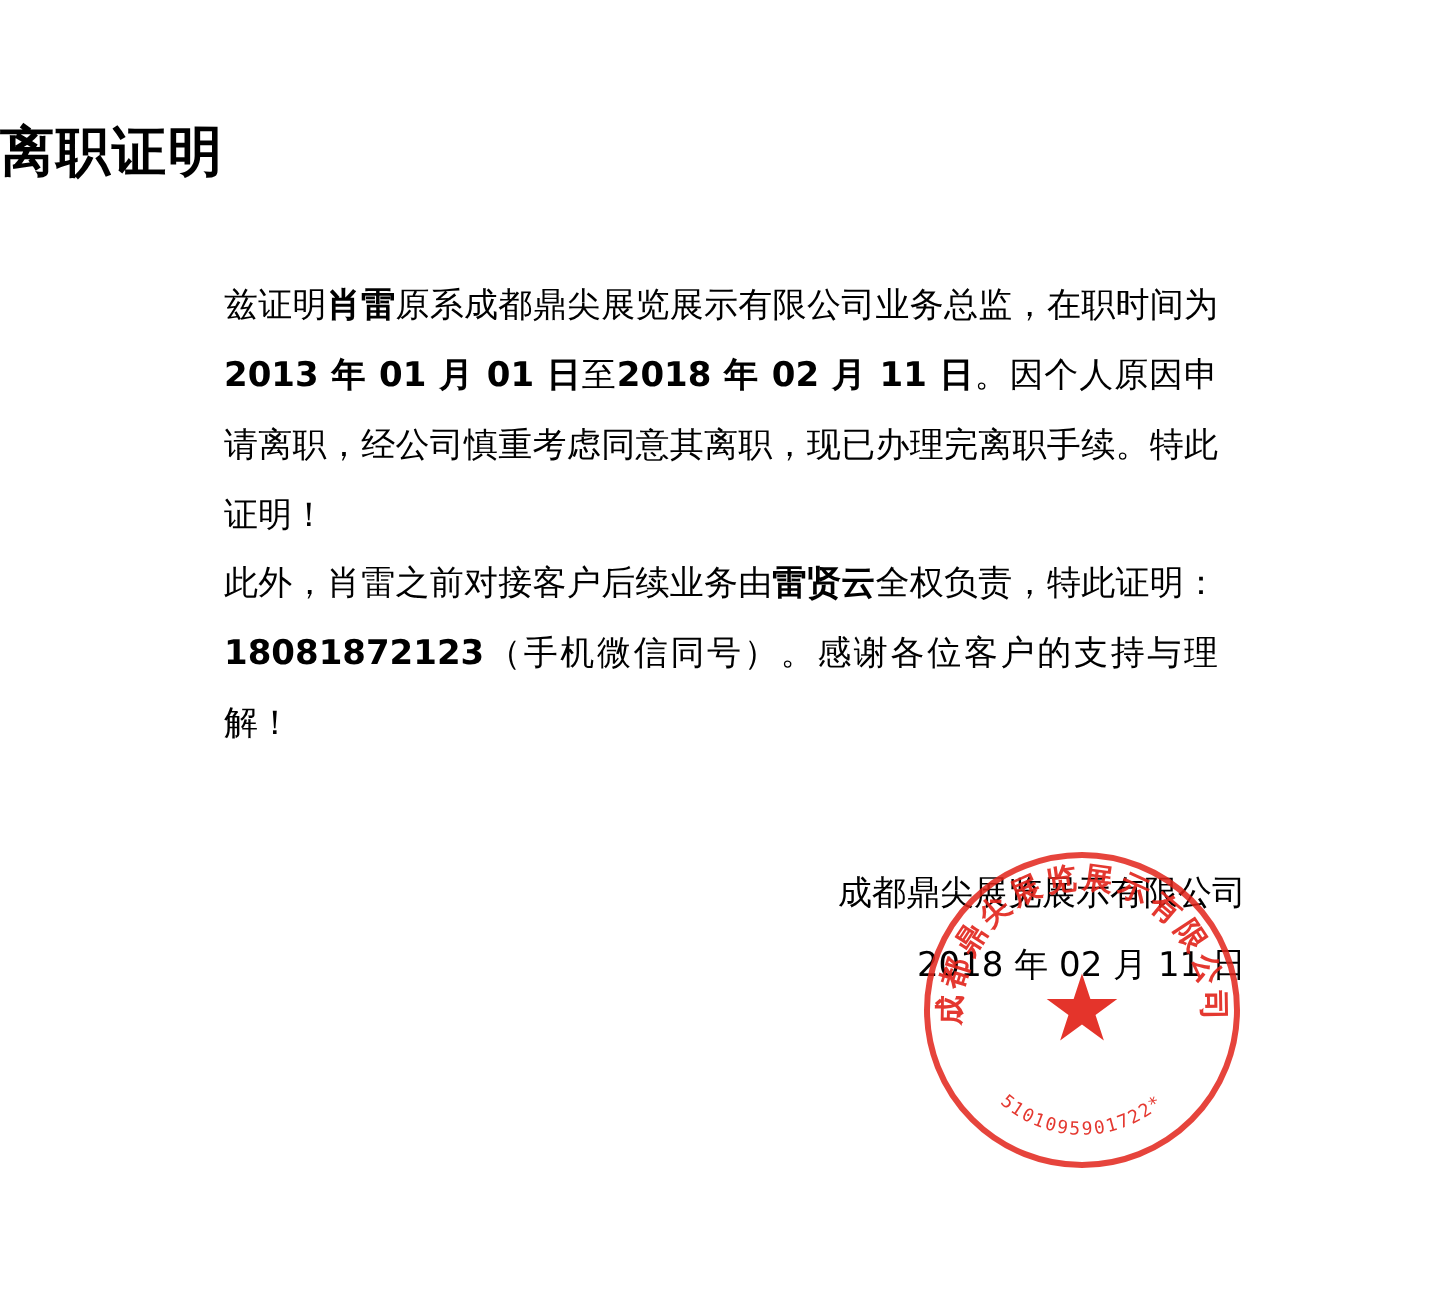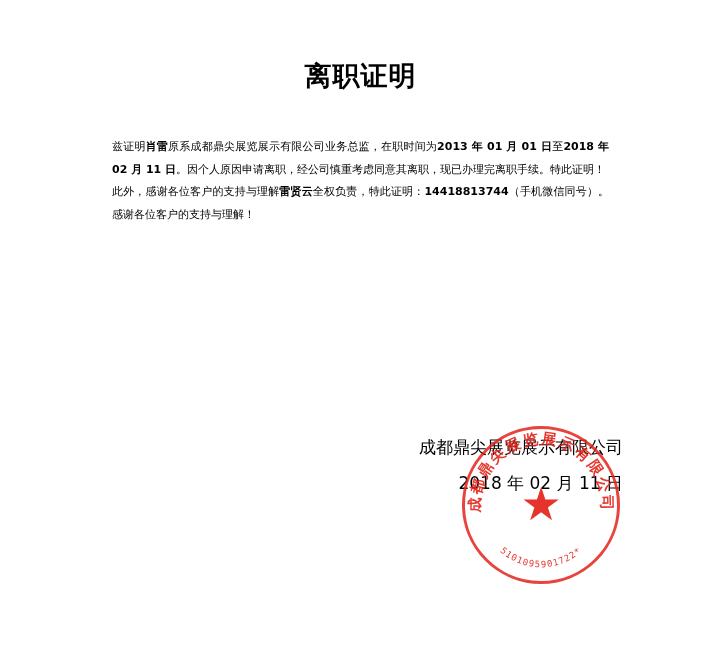--- a/index.html
+++ b/index.html
@@ -14,30 +14,29 @@
     color: #000000;
     position: relative;
     overflow: hidden;
   }
   .page {
     position: relative;
     width: 721px;
     height: 650px;
   }
   .doc-title {
-    text-align: center;
     font-size: 27px;
     font-weight: bold;
     letter-spacing: 1px;
     margin-top: 58px;
     font-family: "DejaVu Sans", "Liberation Sans", sans-serif;
   }
   .body-block {
     margin: 42px 112px 0 112px;
-    font-size: 11px;
+    font-size: 17px;
     line-height: 2.05;
     text-align: justify;
     font-family: "DejaVu Sans", "Liberation Sans", sans-serif;
   }
   .body-block p {
     margin: 0;
     padding: 0;
   }
   .bold {
     font-weight: bold;
@@ -111,21 +110,21 @@
 
 <div class="page">
 
   <div class="doc-title">离职证明</div>
 
   <div class="body-block">
     <p>
       <span>兹证明</span><span class="bold">肖雷</span><span>原系成都鼎尖展览展示有限公司业务总监，在职时间为</span><span class="bold">2013 年 01 月 01 日</span><span>至</span><span class="bold">2018 年 02 月 11 日</span><span>。因个人原因申请离职，经公司慎重考虑同意其离职，现已办理完离职手续。特此证明！</span>
     </p>
     <p>
-      <span>此外，感谢各位客户的支持与理解</span><span class="bold">雷贤云</span><span>全权负责，特此证明：</span><span class="bold">14418813744</span><span>（手机微信同号）。感谢各位客户的支持与理解！</span>
+      <span>此外，肖雷之前对接客户后续业务由</span><span class="bold">雷贤云</span><span>全权负责，特此证明：</span><span class="bold">18081872123</span><span>（手机微信同号）。感谢各位客户的支持与理解！</span>
     </p>
   </div>
 
   <div class="sign-block">
     <div>成都鼎尖展览展示有限公司</div>
     <div>2018 年 02 月 11 日</div>
   </div>
 
   <div class="seal">
     <div class="ring"></div>

